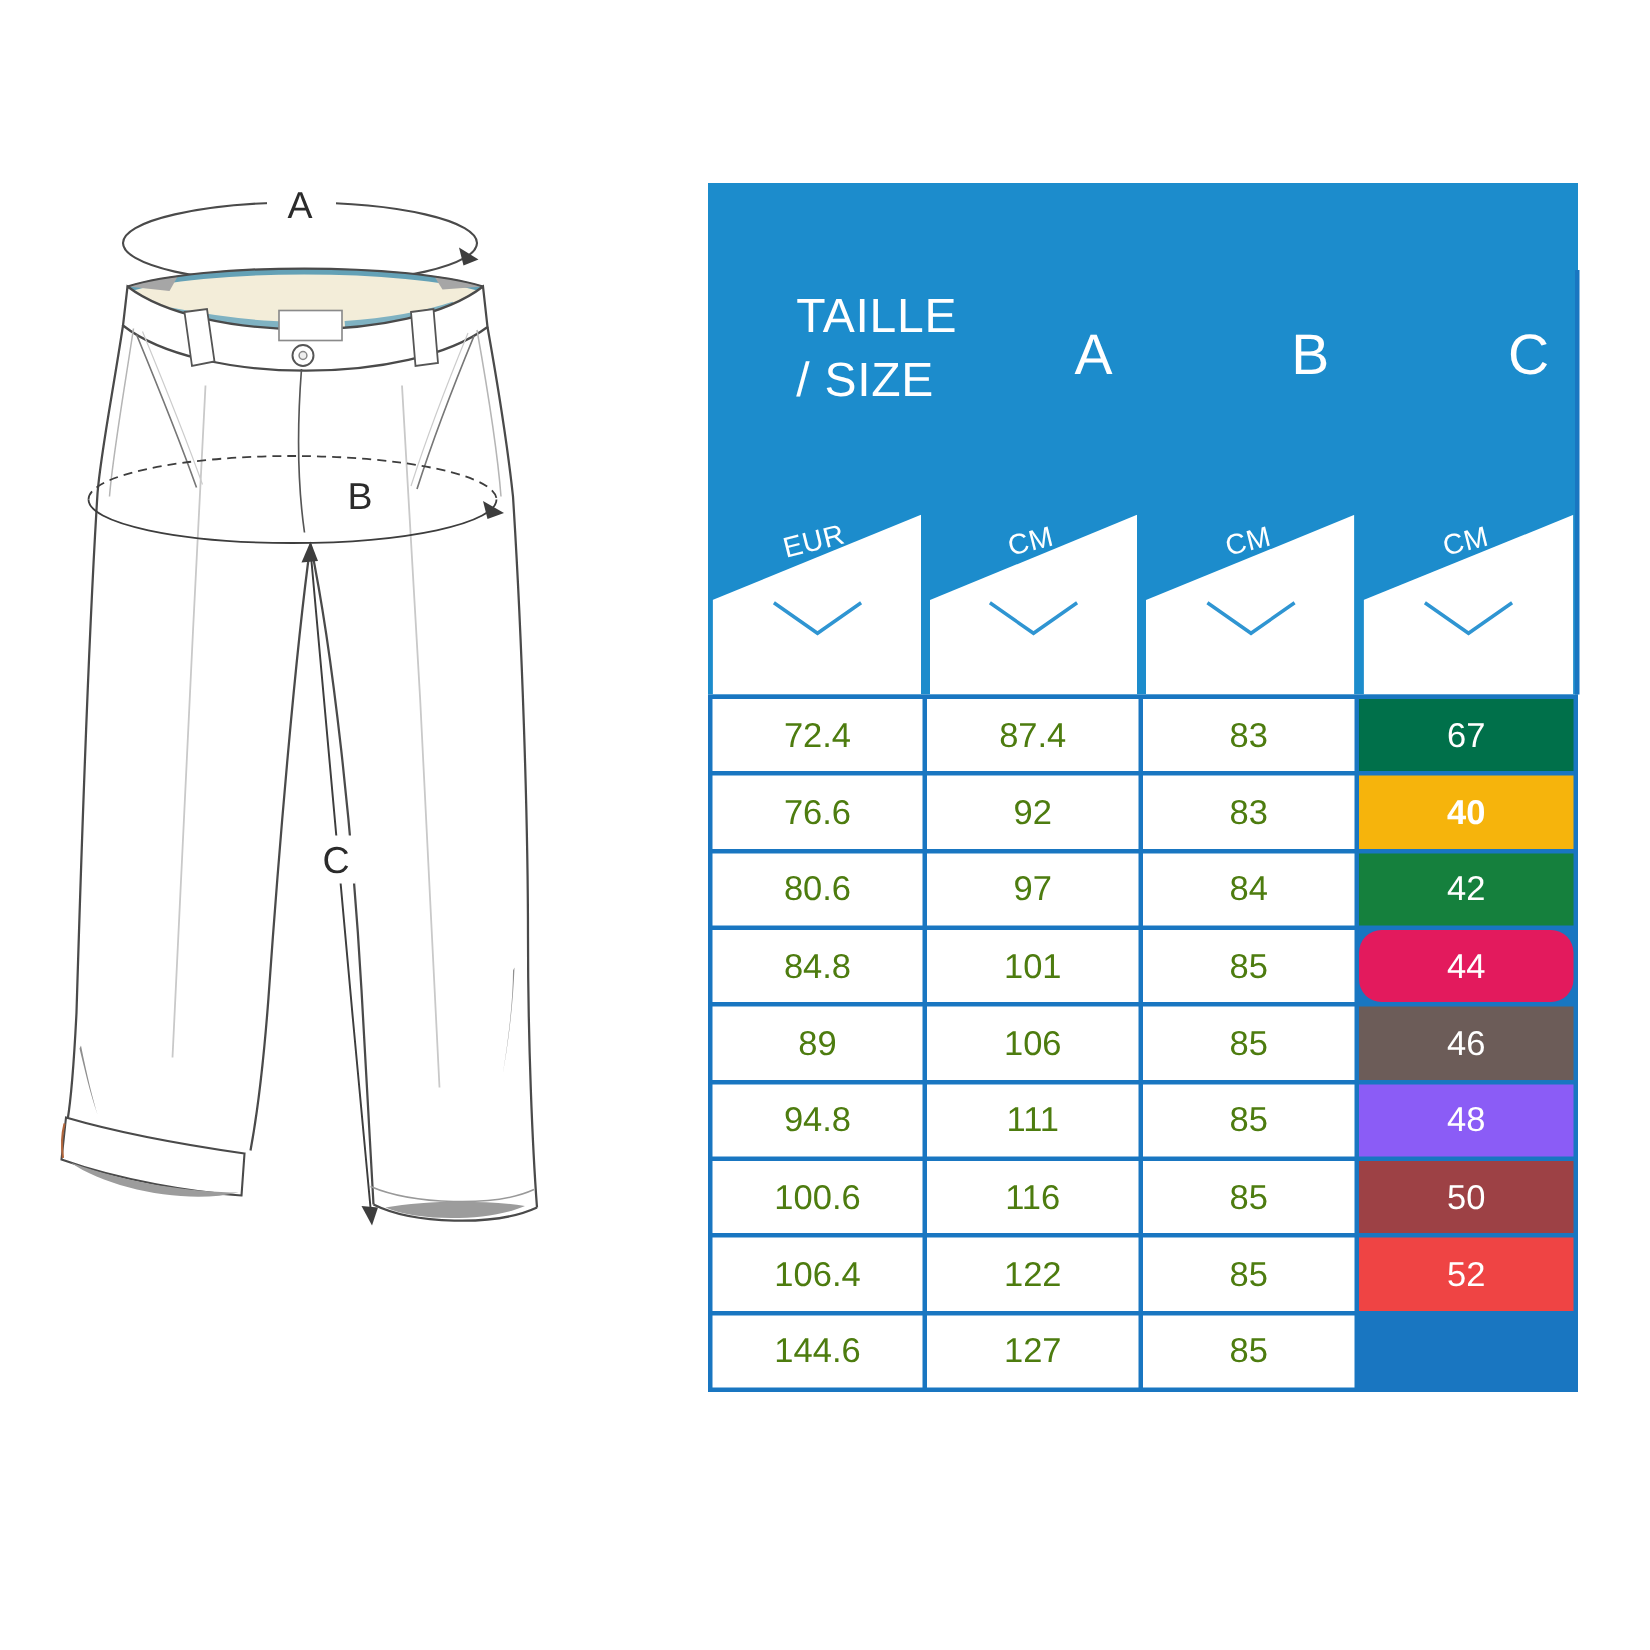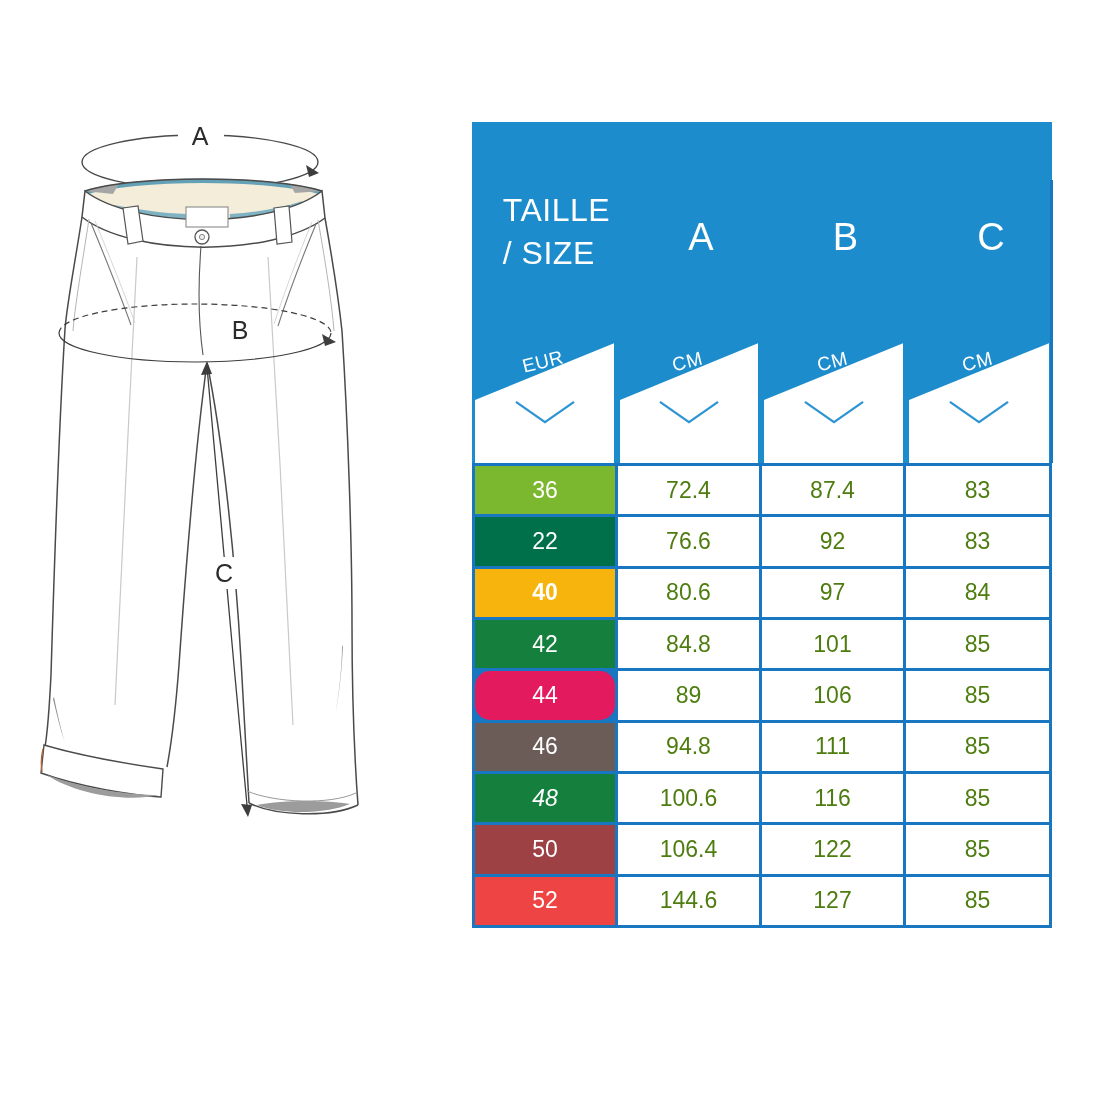--- a/index.html
+++ b/index.html
@@ -4,22 +4,22 @@
 <style>
   html,body{margin:0;padding:0;background:#fff;}
   .stage{position:relative;width:1100px;height:1100px;background:#fff;overflow:hidden;
          font-family:"Liberation Sans",sans-serif;}
 
   
   .pants{position:absolute;left:25px;top:105px;width:430px;height:730px;}
 
   
   .banner{position:absolute;left:472px;top:122px;width:580px;height:341px;}
-  .band-top{position:absolute;left:12px;top:0;width:100%;height:220px;display:grid;
-            grid-template-columns:145px 144px 145px 146px;}
+  .band-top{position:absolute;left:0;top:0;width:100%;height:220px;display:grid;
+            grid-template-columns:145px 144px 145px 146px;padding-left:40px;}
   .h-title{display:flex;align-items:center;justify-content:center;}
   .h-title .t{color:#fff;font-size:32px;line-height:1.35;letter-spacing:.5px;}
   .h-letter{display:flex;align-items:center;justify-content:center;
             color:#fff;font-size:38px;padding-top:10px;}
   .band-sub{position:absolute;left:0;top:220px;width:100%;height:121px;display:grid;
             grid-template-columns:145px 144px 145px 146px;}
   .sub-cell{position:relative;}
   .panel{position:absolute;left:3px;right:3px;top:0;bottom:0;background:#fff;
          clip-path:polygon(0 48%,100% 1%,100% 100%,0 100%);}
   .unit{position:absolute;top:9px;left:50%;transform:translateX(-55%) rotate(-14deg);
@@ -154,26 +154,25 @@
         <svg class="chev" viewBox="0 0 64 26">
           <path d="M2 2 L32 23 L62 2" style="stroke: rgb(47, 149, 210);"></path>
         </svg>
       </div>
     </div>
   </div>
   <div class="right-notch" style="background-color: rgb(25, 118, 193);"></div>
 
   <div class="data-grid" style="background-color: rgb(25, 118, 193);">
 
-    <div class="cell size" style="background-color: rgb(124, 184, 47);">36</div>
     <div class="cell">72.4</div>
     <div class="cell">87.4</div>
     <div class="cell">83</div>
 
-    <div class="cell size" style="background-color: rgb(0, 112, 74);">22</div>
+    <div class="cell size" style="background-color: rgb(0, 112, 74);">67</div>
     <div class="cell">76.6</div>
     <div class="cell">92</div>
     <div class="cell">83</div>
 
     <div class="cell size" style="background-color: rgb(246, 180, 12); font-weight: bold;">40</div>
     <div class="cell">80.6</div>
     <div class="cell">97</div>
     <div class="cell">84</div>
 
     <div class="cell size" style="background-color: #15803d;">42</div>
@@ -184,21 +183,21 @@
     <div class="cell size" style="background-color: rgb(227, 26, 93); border-radius: 15px;">44</div>
     <div class="cell">89</div>
     <div class="cell">106</div>
     <div class="cell">85</div>
 
     <div class="cell size" style="background-color: rgb(108, 92, 88);">46</div>
     <div class="cell">94.8</div>
     <div class="cell">111</div>
     <div class="cell">85</div>
 
-    <div class="cell size" style="background-color: #15803d; font-style: italic;">48</div>
+    <div class="cell size" style="background-color: #8b5cf6;">48</div>
     <div class="cell">100.6</div>
     <div class="cell">116</div>
     <div class="cell">85</div>
 
     <div class="cell size" style="background-color: rgb(157, 65, 69);">50</div>
     <div class="cell">106.4</div>
     <div class="cell">122</div>
     <div class="cell">85</div>
 
     <div class="cell size" style="background-color: #ef4444;">52</div>

